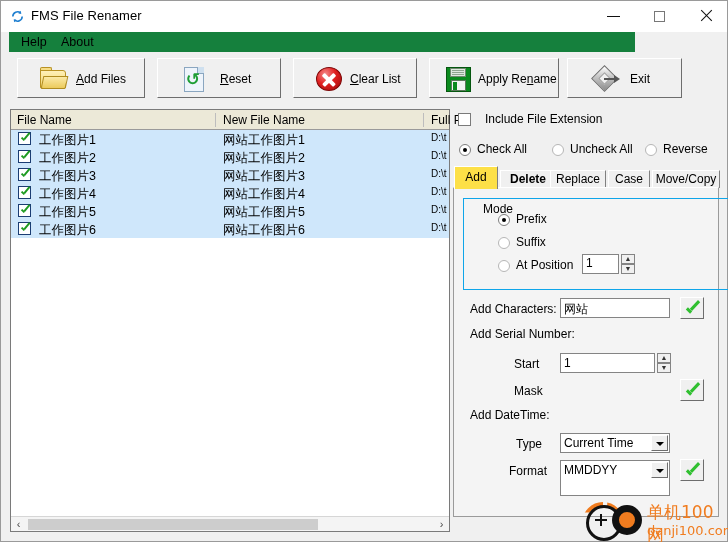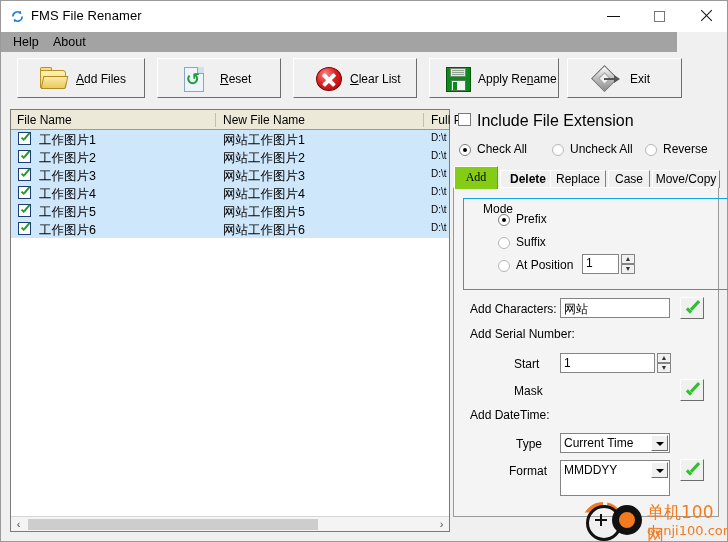--- a/index.html
+++ b/index.html
@@ -20,21 +20,21 @@
   .wbtn.max{left:636px;}
   .wbtn.close{left:682px;}
   .wbtn i{position:absolute;display:block;}
   .g-min{left:16px;top:15px;width:13px;height:1px;background:#111;}
   .g-max{left:17px;top:10px;width:11px;height:11px;border:1px solid #777;box-sizing:border-box;}
   .g-x1,.g-x2{left:16px;top:14px;width:15px;height:1px;background:#111;}
   .g-x1{transform:rotate(45deg);}
   .g-x2{transform:rotate(-45deg);}
 
   
-  .menubar{position:absolute;left:0;top:31px;width:676px;height:20px;background:#a3a3a3;}
+  .menubar{position:absolute;left:8px;top:31px;width:626px;height:20px;background:#15803d;}
   .menuitem{position:absolute;top:2px;height:16px;padding:0 6px;font-size:12.5px;line-height:16px;color:#000;}
   .menuitem.help{left:6px;}
   .menuitem.about{left:46px;}
 
   
   .toolbar{position:absolute;left:0;top:51px;width:726px;height:51px;background:#f0f0f0;}
   .tbtn{position:absolute;top:6px;height:40px;background:#f0f0f0;
     border-top:1px solid #ffffff;border-left:1px solid #ffffff;
     border-right:1px solid #6d6d6d;border-bottom:1px solid #6d6d6d;
     box-sizing:border-box;}
@@ -109,37 +109,37 @@
   .row .fp{position:absolute;left:420px;top:2px;font-size:10px;white-space:nowrap;}
 
   .hsb{position:absolute;left:0;bottom:0;width:438px;height:15px;background:#f4f4f4;border-top:1px solid #d6d6d6;box-sizing:border-box;}
   .hsb .arL,.hsb .arR{position:absolute;top:0;width:15px;height:14px;color:#4a4a4a;font-size:11px;line-height:14px;text-align:center;}
   .hsb .arL{left:0;} .hsb .arR{right:0;}
   .hsb .thumb{position:absolute;left:17px;top:2px;width:290px;height:11px;background:#cdcdcd;}
 
   
   .rpanel{position:absolute;left:452px;top:108px;width:267px;height:410px;}
   .chk-ife{position:absolute;left:5px;top:4px;width:13px;height:13px;background:#fff;border:1px solid #7a7a7a;box-sizing:border-box;}
-  .lbl-ife{position:absolute;left:24px;top:3px;font-size:16px;}
+  .lbl-ife{position:absolute;left:32px;top:3px;font-size:12px;}
 
   .radio{position:absolute;width:12px;height:12px;border-radius:50%;background:#fff;border:1px solid #808080;box-sizing:border-box;}
   .radio.on::after{content:"";position:absolute;left:3px;top:3px;width:4px;height:4px;border-radius:50%;background:#000;}
   .radio.off{border-color:#b6b6b6;}
   .rlbl{position:absolute;font-size:12px;}
 
   .r-ca{left:6px;top:35px;} .t-ca{left:24px;top:33px;}
   .r-ua{left:99px;top:35px;} .t-ua{left:117px;top:33px;}
   .r-rv{left:192px;top:35px;} .t-rv{left:210px;top:33px;}
 
   
   .tabstrip{position:absolute;left:0;top:57px;width:267px;height:22px;}
   .tab{position:absolute;top:4px;height:18px;background:#f0f0f0;
     border-top:1px solid #fff;border-left:1px solid #fff;border-right:1px solid #808080;
     box-sizing:border-box;font-size:12px;text-align:center;line-height:17px;color:#000;}
-  .tab.sel{top:0px;height:23px;line-height:20px;background:#84cc16;border-bottom:none;z-index:3;font-family:Liberation Serif, serif;}
+  .tab.sel{top:0px;height:23px;line-height:20px;background:#fde047;border-bottom:none;z-index:3;}
   .tabbody{position:absolute;left:0;top:78px;width:266px;height:330px;background:#f4f4f4;
     border:1px solid #9a9a9a;border-top:1px solid #fff;box-sizing:border-box;}
 
   
   .grp{position:absolute;left:9px;top:10px;width:284px;height:92px;border:1px solid #0ea5e9;box-sizing:border-box;}
   .grp-t{position:absolute;left:16px;top:3px;background:#f4f4f4;padding:0 3px;font-size:12px;}
   .g-pre-r{left:44px;top:26px;} .g-pre-t{left:62px;top:24px;}
   .g-suf-r{left:44px;top:49px;} .g-suf-t{left:62px;top:47px;}
   .g-pos-r{left:44px;top:72px;} .g-pos-t{left:62px;top:70px;}
 

